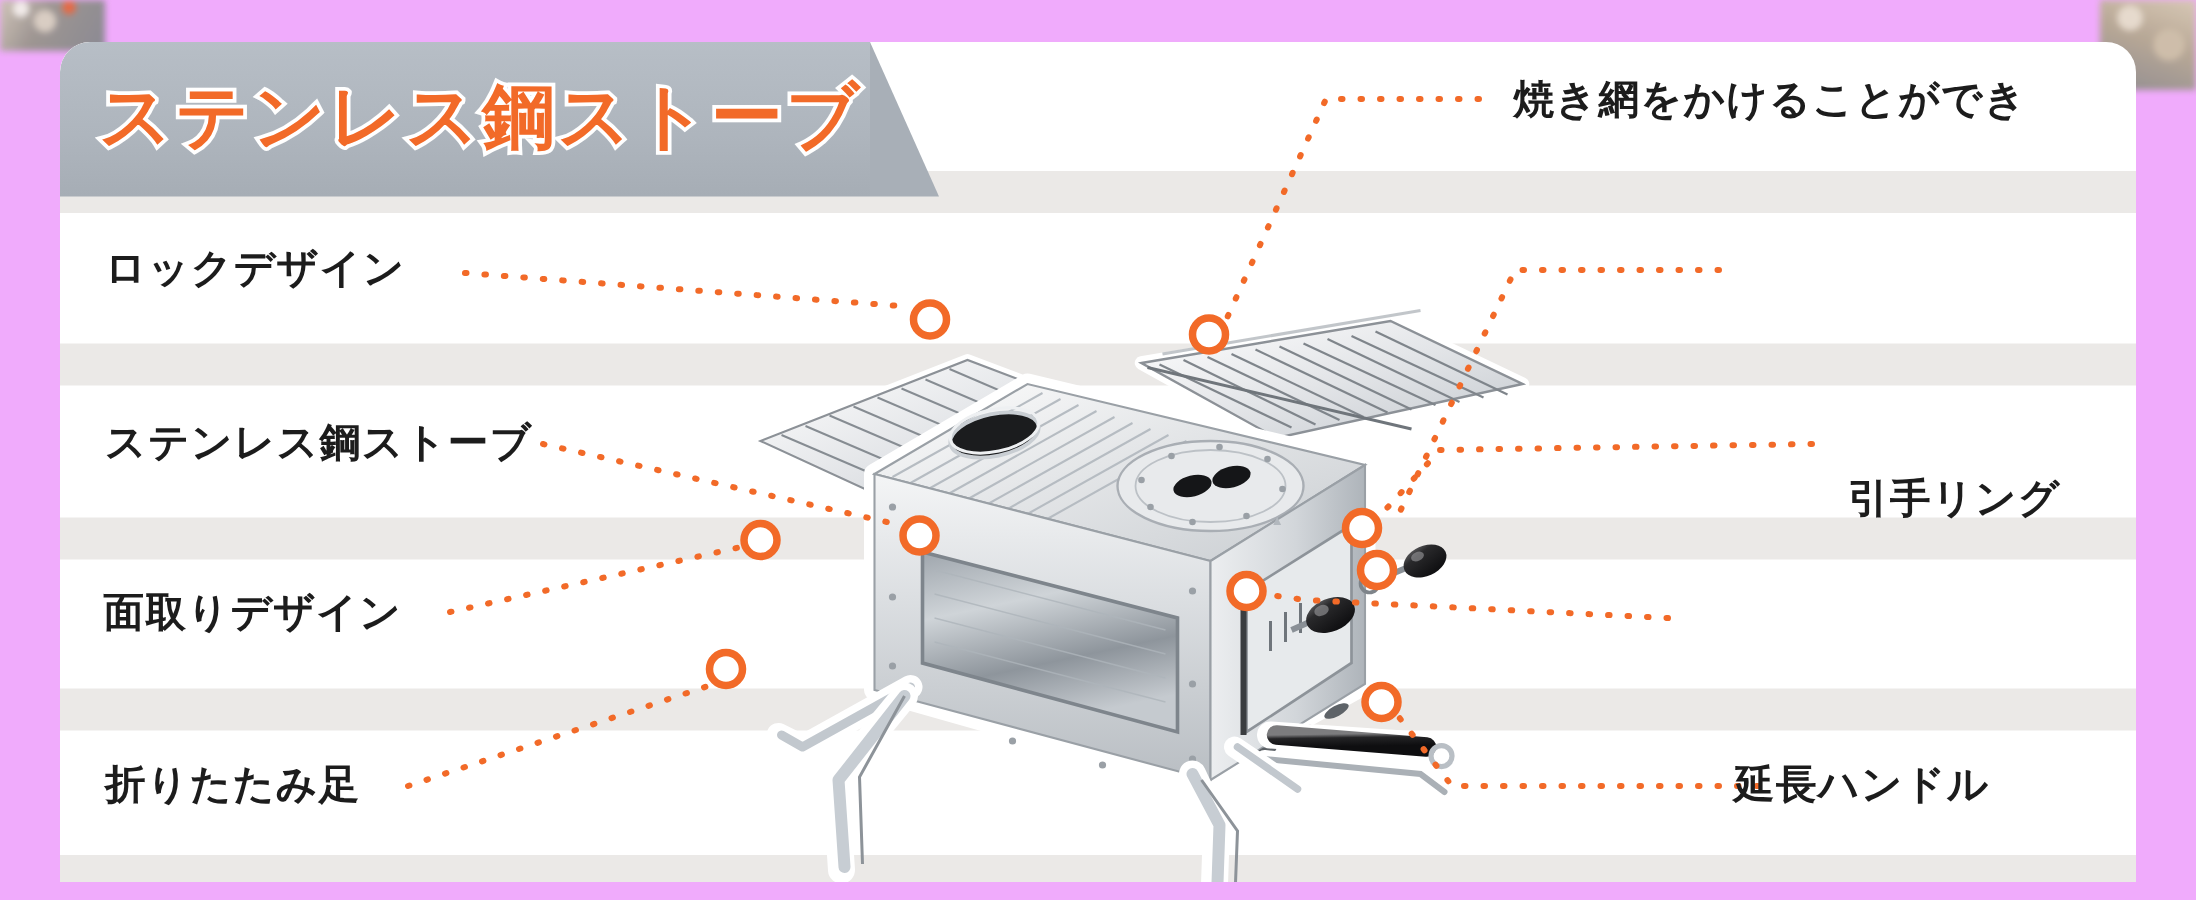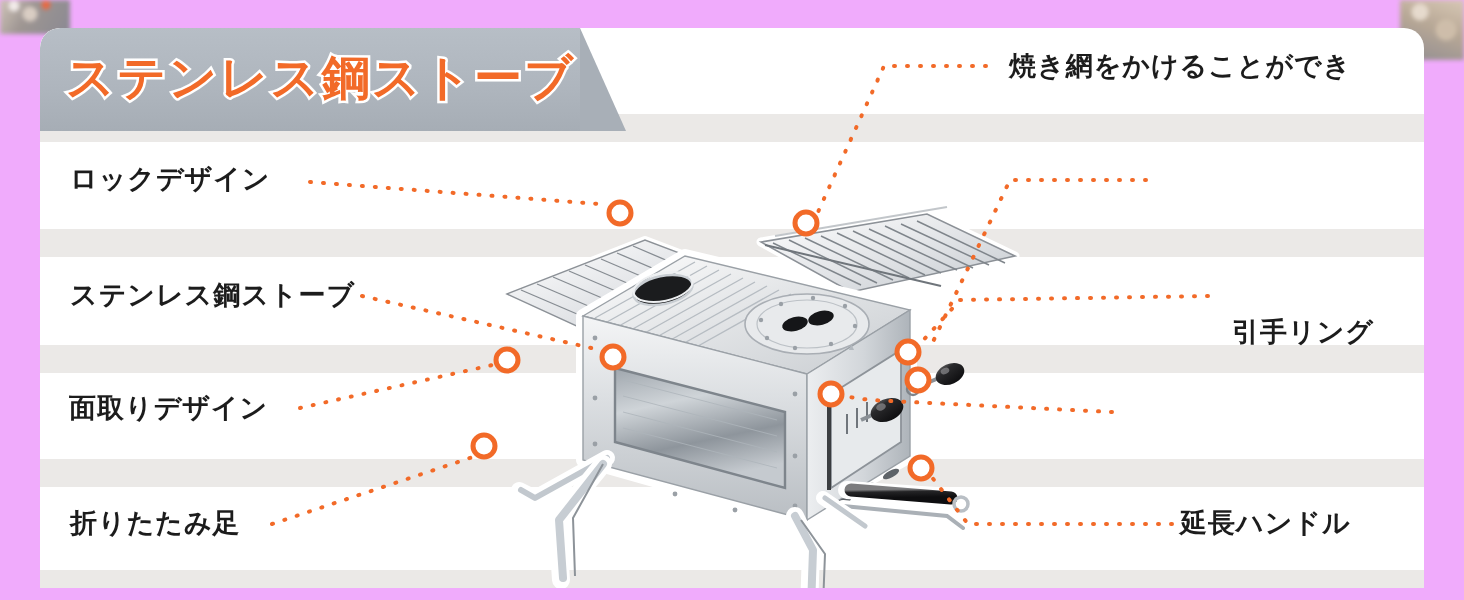--- a/index.html
+++ b/index.html
@@ -371,15 +371,15 @@
       </g>
   </svg>
 
   <div id="labels-portal" style="position:absolute;left:0;top:0;width:100%;height:100%;pointer-events:none">
       <div class="label left-side" style="left: 70px; top: 161px; color: rgb(28, 28, 28);">ロックデザイン</div>
       <div class="label left-side" style="left: 70px; top: 277px; color: rgb(28, 28, 28);">ステンレス鋼ストーブ</div>
       <div class="label left-side" style="left: 69px; top: 390px; color: rgb(28, 28, 28);">面取りデザイン</div>
       <div class="label left-side" style="left: 70px; top: 505px; color: rgb(28, 28, 28); text-align: right;">折りたたみ足</div>
       <div class="label right-side" style="left: 1009px; top: 48px; color: rgb(28, 28, 28);">焼き網をかけることができ</div>
       <div class="label right-side" style="left: 1232px; top: 277px; color: rgb(28, 28, 28); margin-top: 37px;">引手リング</div>
-      <div class="label right-side" style="left: 1180px; top: 505px; color: rgb(28, 28, 28);">延長ハンドル</div>
+      <div class="label right-side" style="left: 1156px; top: 505px; color: rgb(28, 28, 28);">延長ハンドル</div>
     </div>
 </div>
 
 </body></html>

